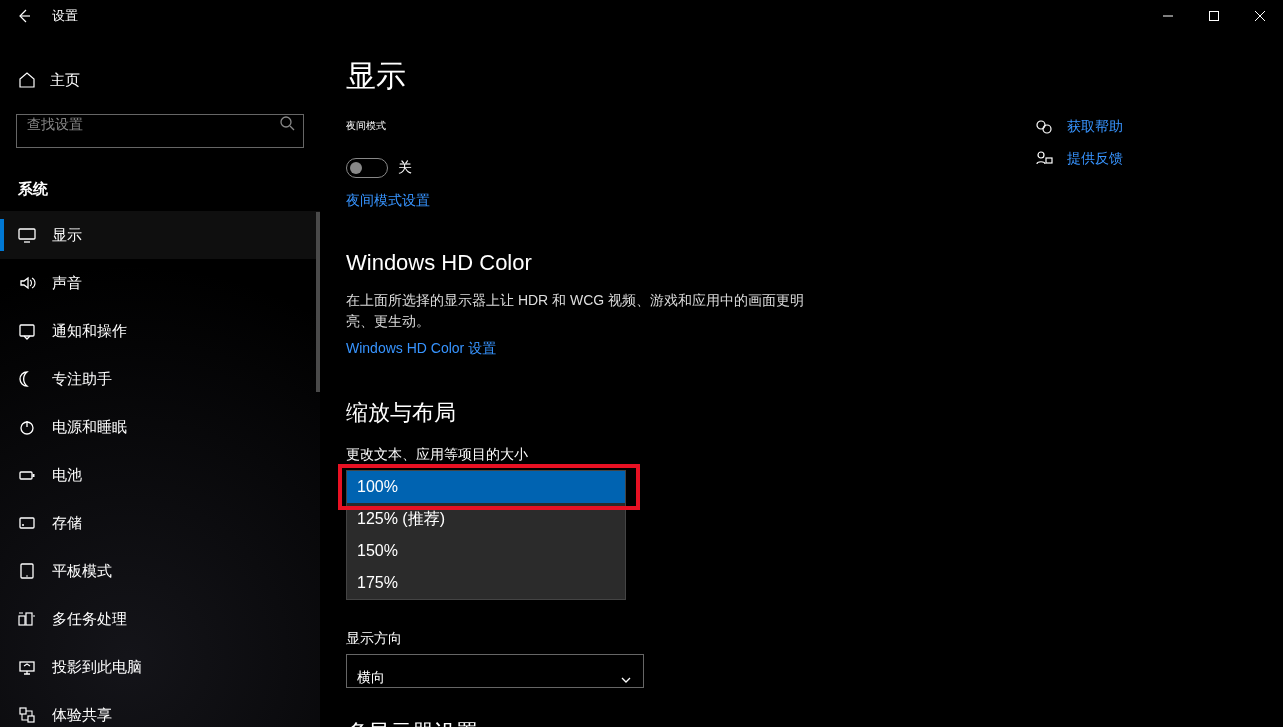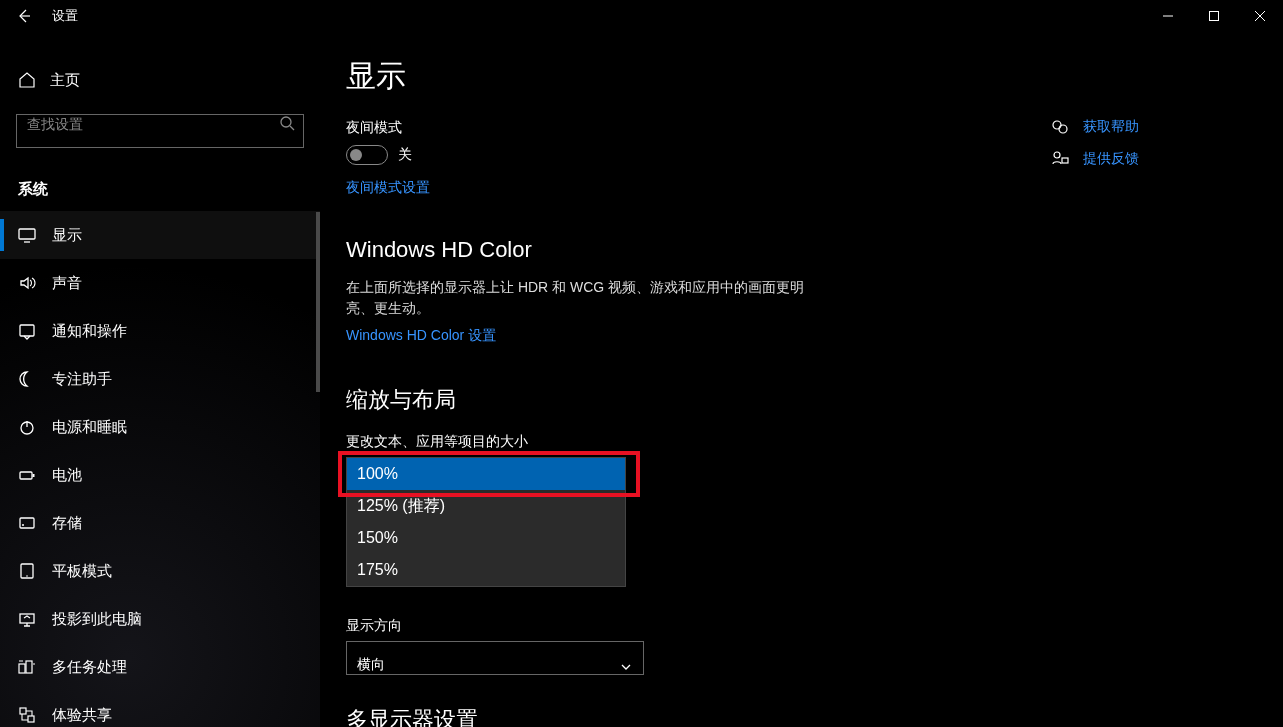--- a/index.html
+++ b/index.html
@@ -124,21 +124,21 @@
     padding: 24px 0 0 26px;
     box-sizing: border-box;
     position: relative;
     overflow: hidden;
   }
   .page-title {
     font-size: 30px;
     font-weight: 400;
     margin: 0 0 22px 0;
   }
-  .sub-label { font-size: 14px; margin-bottom: 8px; display:block; }
+  .sub-label { font-size: 10px; margin-bottom: 25px; display:block; }
   .toggle-row { display: flex; align-items: center; margin-bottom: 14px; }
   .toggle {
     width: 40px; height: 18px;
     border: 1px solid #888;
     border-radius: 10px;
     position: relative;
     margin-right: 10px;
   }
   .toggle::after {
     content: "";
@@ -181,21 +181,21 @@
     border: 1px solid #666;
     display: flex;
     align-items: flex-end;
     padding: 0 10px;
     justify-content: space-between;
     font-size: 14px;
     margin-top: 4px;
   }
   .aside {
     position: absolute;
-    right: 12px;
+    right: 28px;
     top: 86px;
     width: 220px;
   }
   .aside-row {
     display: flex;
     align-items: center;
     margin-bottom: 14px;
     color: #3794ff;
     font-size: 14px;
   }
@@ -302,33 +302,33 @@
         </div>
         <div class="nav-item">
           <svg viewBox="0 0 18 18">
             <rect x="3" y="2" width="12" height="14" rx="1" stroke="#fff" stroke-width="1.3" fill="none"></rect>
             <circle cx="9" cy="14" r="0.8" fill="#fff"></circle>
           </svg>
           <span>平板模式</span>
         </div>
         <div class="nav-item">
           <svg viewBox="0 0 18 18">
+            <rect x="1" y="6" width="6" height="9" stroke="#fff" stroke-width="1.2" fill="none"></rect>
+            <rect x="8" y="3" width="6" height="12" stroke="#fff" stroke-width="1.2" fill="none"></rect>
+            <path d="M1 3h4M15 6h2" stroke="#fff" stroke-width="1.2"></path>
+          </svg>
+          <span>多任务处理</span>
+        </div>
+        <div class="nav-item">
+          <svg viewBox="0 0 18 18">
             <rect x="2" y="4" width="14" height="9" stroke="#fff" stroke-width="1.3" fill="none"></rect>
             <path d="M9 13v3M6 16h6" stroke="#fff" stroke-width="1.3"></path>
             <path d="M6 8l3-2 3 2" stroke="#fff" stroke-width="1.1" fill="none"></path>
           </svg>
           <span>投影到此电脑</span>
-        </div>
-        <div class="nav-item">
-          <svg viewBox="0 0 18 18">
-            <rect x="1" y="6" width="6" height="9" stroke="#fff" stroke-width="1.2" fill="none"></rect>
-            <rect x="8" y="3" width="6" height="12" stroke="#fff" stroke-width="1.2" fill="none"></rect>
-            <path d="M1 3h4M15 6h2" stroke="#fff" stroke-width="1.2"></path>
-          </svg>
-          <span>多任务处理</span>
         </div>
         <div class="nav-item">
           <svg viewBox="0 0 18 18">
             <rect x="2" y="2" width="6" height="6" stroke="#fff" stroke-width="1.2" fill="none"></rect>
             <rect x="10" y="10" width="6" height="6" stroke="#fff" stroke-width="1.2" fill="none"></rect>
             <path d="M8 5h6v5M4 8v6h6" stroke="#fff" stroke-width="1.1" fill="none"></path>
           </svg>
           <span>体验共享</span>
         </div>
       </div>

